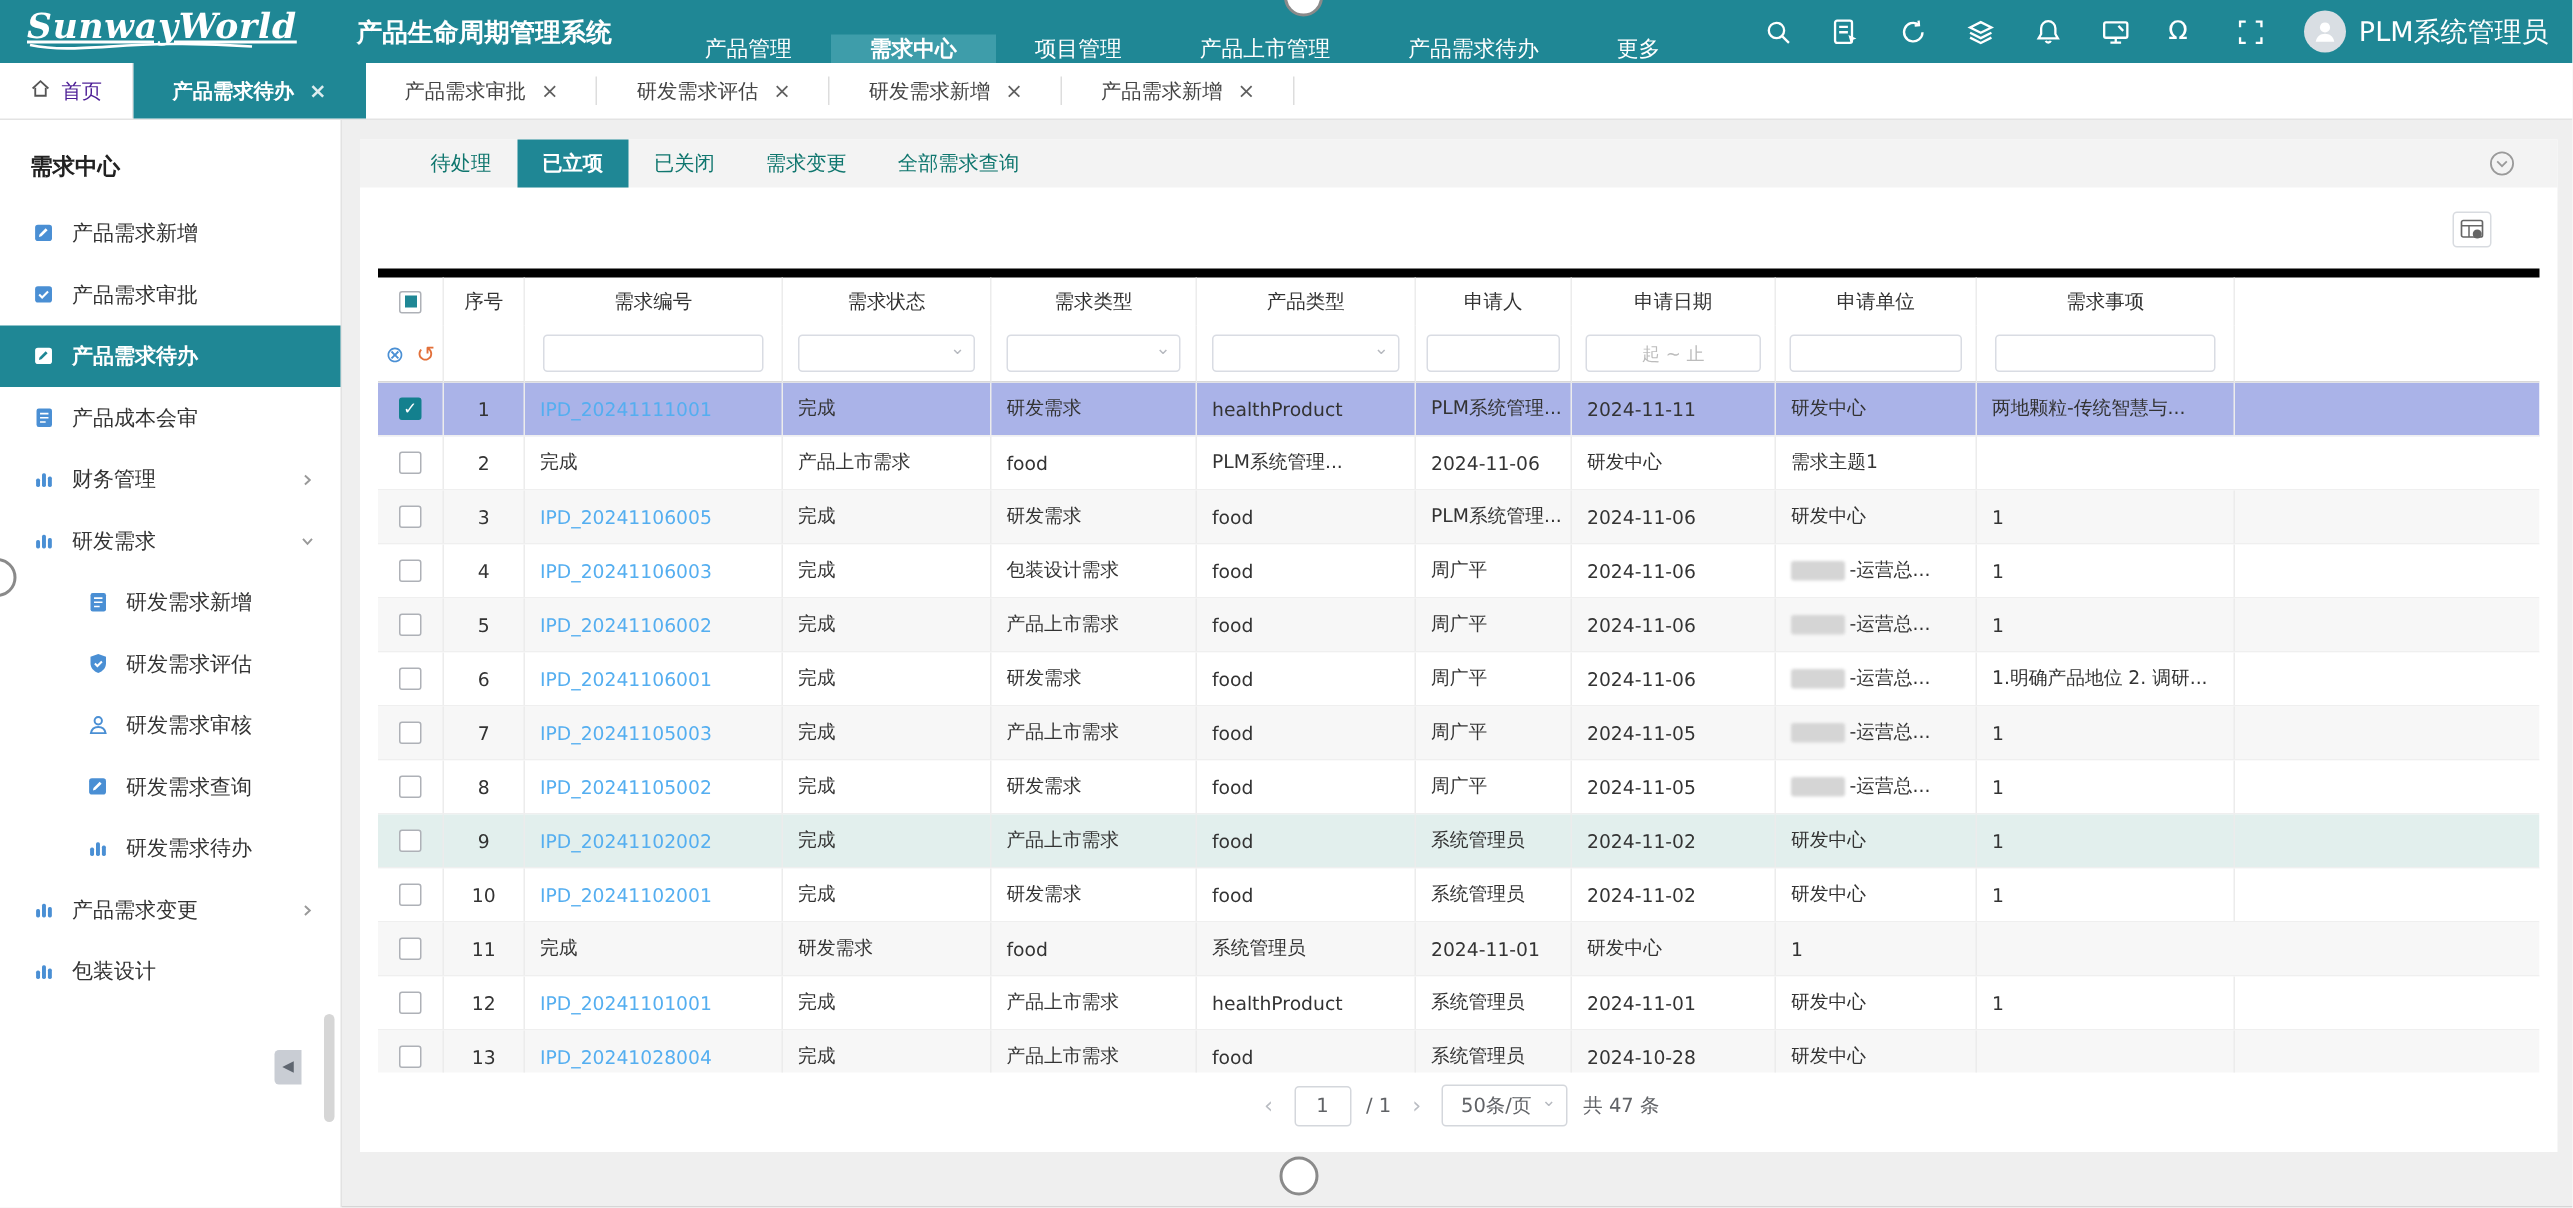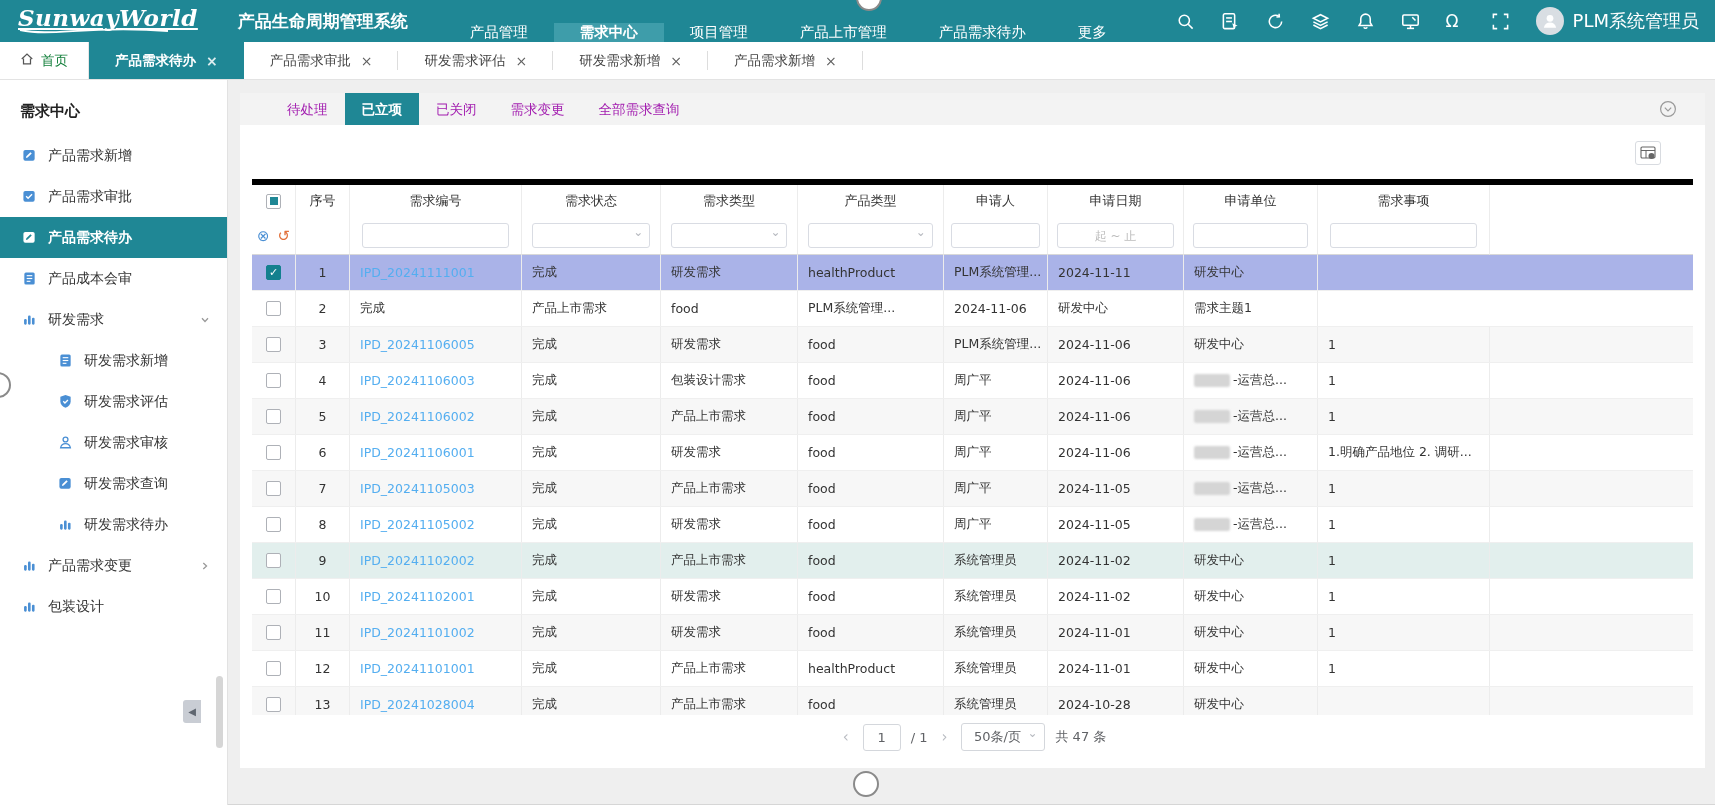--- a/index.html
+++ b/index.html
@@ -20,21 +20,21 @@
   .nav-icon { width:19px; height:19px; display:inline-flex; cursor:pointer; }
   .nav-icon svg { width:19px; height:19px; stroke:#fff; fill:none; stroke-width:1.3; }
   .nav-icon .glyph { font-size:17px; line-height:19px; color:#fff; }
   .nav-user { display:flex; align-items:center; gap:9px; margin-right:16px; cursor:pointer; }
   .avatar { width:28px; height:28px; border-radius:50%; background:#d9dee3; display:inline-flex; align-items:center; justify-content:center; }
   .avatar svg { width:18px; height:18px; fill:#fff; }
   .user-name { font-size:18px; white-space:nowrap; }
 
   
   .tabbar { height:38px; background:#fff; border-bottom:1px solid #e3e3e3; display:flex; align-items:stretch; }
-  .home-tab { display:flex; align-items:center; gap:7px; padding:0 20px; font-size:13.5px; color:#15803d; border-right:1px solid #e6e6e6; cursor:pointer; }
+  .home-tab { display:flex; align-items:center; gap:7px; padding:0 20px; font-size:13.5px; color:#4c1d95; border-right:1px solid #e6e6e6; cursor:pointer; }
   .home-icon svg { width:14px; height:14px; stroke:#555; fill:none; stroke-width:1.4; }
   .page-tabs { display:flex; align-items:stretch; }
   .page-tab { display:flex; align-items:center; gap:10px; padding:0 26px; font-size:13.5px; color:#444; cursor:pointer; position:relative; }
   .page-tab:not(.active):after { content:""; position:absolute; right:0; top:9px; bottom:9px; width:1px; background:#ddd; }
   .page-tab.active { background:#1f8795; color:#fff; font-weight:bold; }
   .tab-close { font-size:14px; line-height:1; opacity:.85; cursor:pointer; }
 
   
   .body-row { display:flex; height:725px; }
   .sidebar { position:relative; width:228px; background:#fff; border-right:1px solid #e2e2e2; padding-top:14px; flex:none; }
@@ -46,21 +46,21 @@
   .side-item.active { background:#1f8795; color:#fff; font-weight:bold; }
   .side-chevron { position:absolute; right:16px; display:inline-flex; }
   .side-chevron svg { width:12px; height:12px; stroke:#999; fill:none; stroke-width:1.5; }
   .side-collapse { position:absolute; left:183px; top:620px; width:18px; height:23px; background:#c9cdd4; border-radius:3px 0 0 3px; color:#5f6670; font-size:10px; display:flex; align-items:center; justify-content:center; cursor:pointer; }
   .side-scroll-thumb { position:absolute; right:4px; top:596px; width:7px; height:72px; background:#d6d6d6; border-radius:4px; cursor:pointer; }
 
   .main { position:relative; flex:1; background:#efefef; display:flex; flex-direction:column; }
   .card { margin:13px 10px 0 12px; background:#fff; display:flex; flex-direction:column; height:675px; }
 
   .main-tabs-strip { height:32px; background:#f3f3f3; display:flex; align-items:center; padding-left:30px; position:relative; }
-  .main-tab { height:32px; line-height:32px; padding:0 17px; font-size:13.5px; color:#a21caf; cursor:pointer; }
+  .main-tab { height:32px; line-height:32px; padding:0 17px; font-size:13.5px; color:#0f766e; cursor:pointer; }
   .main-tab.active { background:#1f8795; color:#fff; font-weight:bold; }
   .collapse-circle { position:absolute; right:28px; top:7px; width:18px; height:18px; display:inline-flex; cursor:pointer; }
 
   .toolbar { height:54px; position:relative; }
   .export-btn { position:absolute; right:44px; top:16px; width:26px; height:24px; background:#fff; border:1px solid #d8dbe0; border-radius:3px; display:inline-flex; align-items:center; justify-content:center; cursor:pointer; }
 
   
   .table { --cols:44px 54px 172px 139px 137px 146px 104px 136px 134px 172px minmax(120px,1fr); margin:0 12px; border-top:6px solid #000000; }
   .thead-row, .tfilter-row, .trow { display:grid; grid-template-columns:var(--cols); }
   .th { height:32px; display:flex; align-items:center; justify-content:center; font-size:13px; color:#333; border-right:1px solid #ececec; }
@@ -265,20 +265,35 @@
             <span>产品成本会审</span>
           </div>
           <div class="side-item">
             <span class="s-icon">
               <svg viewBox="0 0 16 16">
                 <rect x="2.2" y="7.5" width="2.8" height="6" rx="1.2" fill="#4a8fd4"></rect>
                 <rect x="6.4" y="3.8" width="2.8" height="9.7" rx="1.2" fill="#4a8fd4"></rect>
                 <rect x="10.6" y="6" width="2.8" height="7.5" rx="1.2" fill="#4a8fd4"></rect>
               </svg>
             </span>
+            <span>财务管理</span>
+            <span class="side-chevron">
+              <svg viewBox="0 0 14 14">
+                <polyline points="5,3.5 8.8,7 5,10.5"></polyline>
+              </svg>
+            </span>
+          </div>
+          <div class="side-item">
+            <span class="s-icon">
+              <svg viewBox="0 0 16 16">
+                <rect x="2.2" y="7.5" width="2.8" height="6" rx="1.2" fill="#4a8fd4"></rect>
+                <rect x="6.4" y="3.8" width="2.8" height="9.7" rx="1.2" fill="#4a8fd4"></rect>
+                <rect x="10.6" y="6" width="2.8" height="7.5" rx="1.2" fill="#4a8fd4"></rect>
+              </svg>
+            </span>
             <span>研发需求</span>
             <span class="side-chevron">
               <svg viewBox="0 0 14 14">
                 <polyline points="3.5,5 7,8.8 10.5,5"></polyline>
               </svg>
             </span>
           </div>
           <div class="side-item child">
             <span class="s-icon">
               <svg viewBox="0 0 16 16">
@@ -447,20 +462,21 @@
                 <div class="td center">1</div>
                 <div class="td">
                   <span class="link">IPD_20241111001</span>
                 </div>
                 <div class="td">完成</div>
                 <div class="td">研发需求</div>
                 <div class="td">healthProduct</div>
                 <div class="td">PLM系统管理...</div>
                 <div class="td">2024-11-11</div>
                 <div class="td">研发中心</div>
+                <div class="td">两地颗粒-传统智慧与...</div>
                 <div class="td"></div>
               </div>
               <div class="trow">
                 <div class="td center">
                   <span class="cb"></span>
                 </div>
                 <div class="td center">2</div>
                 <div class="td">完成</div>
                 <div class="td">产品上市需求</div>
                 <div class="td">food</div>
@@ -604,23 +620,20 @@
                 <div class="td">2024-11-02</div>
                 <div class="td">研发中心</div>
                 <div class="td">1</div>
                 <div class="td"></div>
               </div>
               <div class="trow stripe">
                 <div class="td center">
                   <span class="cb"></span>
                 </div>
                 <div class="td center">11</div>
-                <div class="td">
-                  <span class="link">IPD_20241101002</span>
-                </div>
                 <div class="td">完成</div>
                 <div class="td">研发需求</div>
                 <div class="td">food</div>
                 <div class="td">系统管理员</div>
                 <div class="td">2024-11-01</div>
                 <div class="td">研发中心</div>
                 <div class="td">1</div>
                 <div class="td"></div>
               </div>
               <div class="trow">

